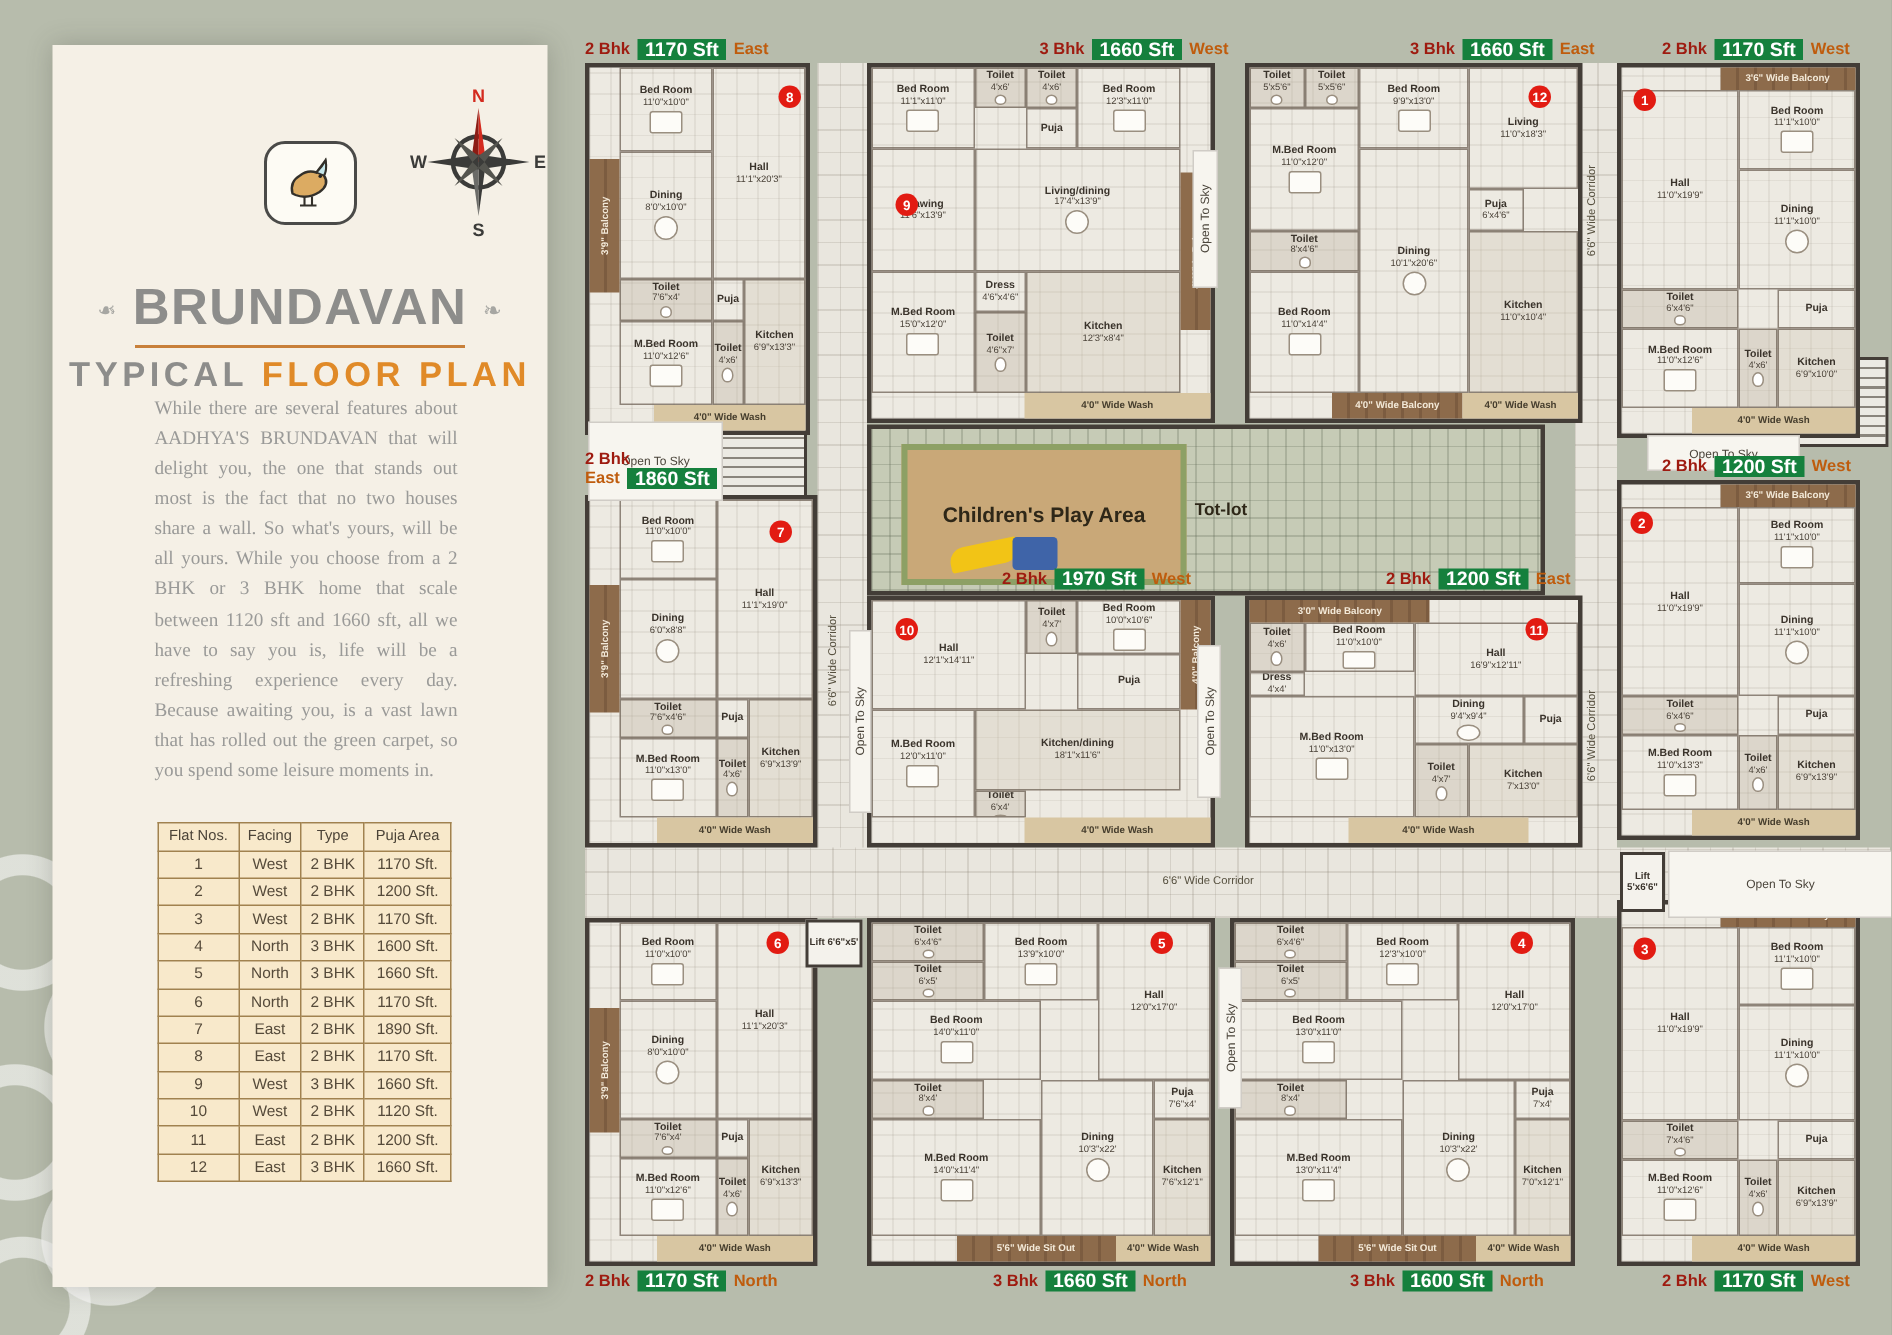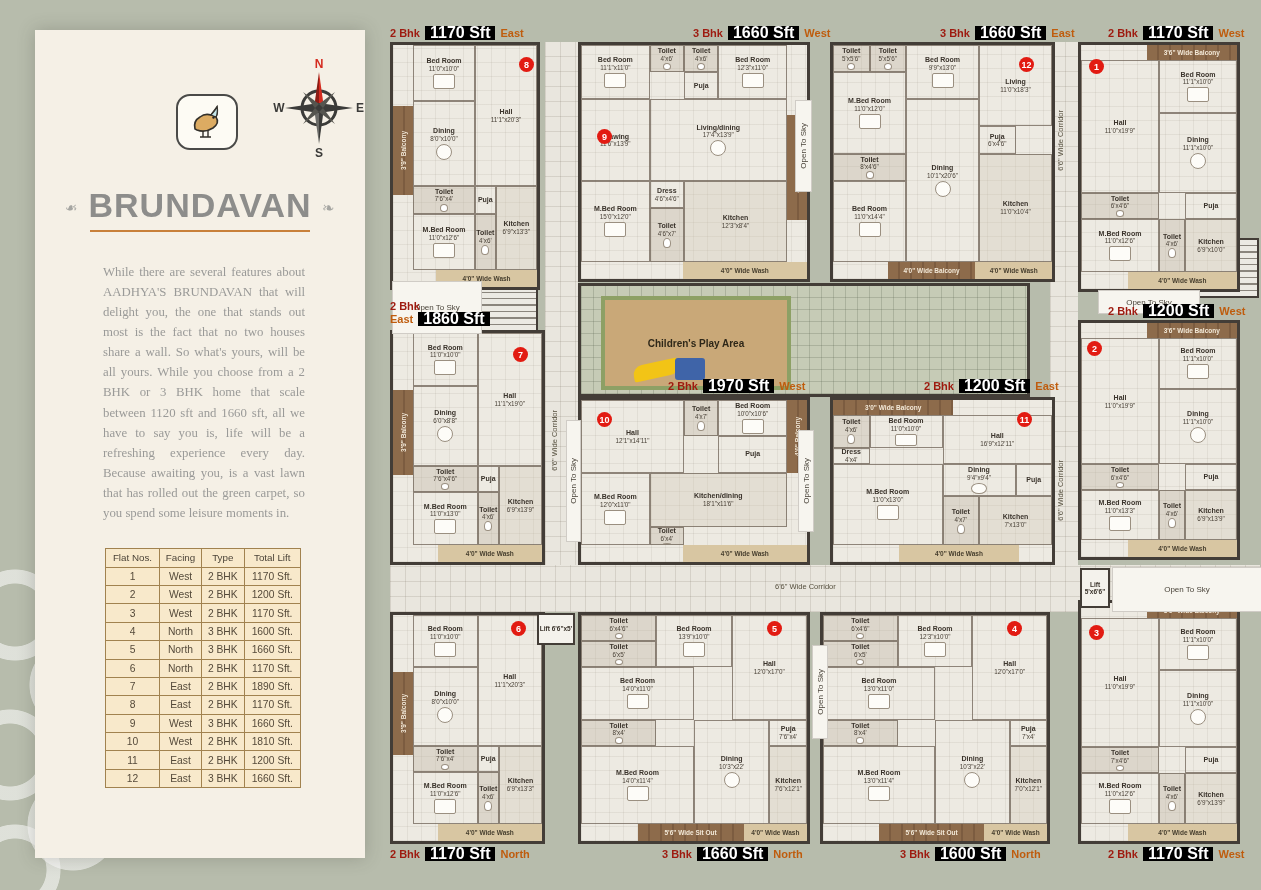--- a/index.html
+++ b/index.html
@@ -59,31 +59,31 @@
   .strip.tan{background:#d8c6a2;color:#453d2d;}
   .strip span{font-size:6.5px;font-weight:bold;white-space:nowrap;}
   .strip.vert span{writing-mode:vertical-rl;transform:rotate(180deg);}
   .badge{position:absolute;width:15px;height:15px;border-radius:50%;background:#e21b12;color:#fff;
          font-size:9px;font-weight:bold;display:flex;align-items:center;justify-content:center;z-index:4;}
   .unit-label{position:absolute;display:flex;gap:5px;align-items:center;font-weight:bold;font-size:11px;
          white-space:nowrap;z-index:5;}
   .unit-label.two{flex-direction:column;align-items:flex-start;gap:0;}
   .unit-label.two .l2{display:flex;gap:5px;align-items:center;}
   .ul-bhk{color:#9e1b10;}
-  .ul-sft{background:#000000;color:#fff;padding:0 5px;font-size:16px;line-height:14px;}
+  .ul-sft{background:#15803d;color:#fff;padding:0 5px;font-size:13px;line-height:14px;}
   .ul-facing{color:#bf5c0d;}
   
   .court{position:absolute;left:578px;top:283px;width:452px;height:114px;border:3px solid #433d37;
      box-sizing:border-box;background:#c6cbb6;
      background-image:repeating-linear-gradient(0deg,rgba(90,100,80,.25) 0 1px,transparent 1px 12px),
                       repeating-linear-gradient(90deg,rgba(90,100,80,.25) 0 1px,transparent 1px 12px);
      z-index:1;}
   .play{position:absolute;left:20px;top:10px;width:182px;height:86px;background:#c9a878;
         border:4px solid #8da065;display:flex;align-items:center;justify-content:center;}
-  .play .lbl{font-size:10px;font-weight:bold;color:#2e2718;z-index:2;}
+  .play .lbl{font-size:14px;font-weight:bold;color:#2e2718;z-index:2;}
   .slide{position:absolute;left:28px;bottom:8px;width:46px;height:16px;background:#f2c416;
          border-radius:10px 2px 10px 2px;transform:rotate(-12deg);}
   .playbox{position:absolute;left:70px;bottom:6px;width:30px;height:22px;background:#3f64a8;border-radius:3px;}
   .totlot{position:absolute;left:202px;top:0;width:62px;height:100%;display:flex;align-items:center;
           justify-content:center;font-size:11.5px;font-weight:bold;color:#2e2718;}
   .garden{position:absolute;left:264px;top:8px;width:176px;height:90px;background:#86a64c;
           border:6px solid #47622c;box-sizing:border-box;display:flex;align-items:center;justify-content:center;}
   .garden .lbl{font-size:12px;font-weight:bold;color:#1e2c12;}
   .garden::before{content:"";position:absolute;width:150px;height:8px;background:
       repeating-linear-gradient(90deg,#c3c8b0 0 8px,transparent 8px 14px);opacity:.8;}
@@ -131,28 +131,31 @@
         <path d="M80 50 L46 45 L46 55 Z" fill="#3b3b39"></path>
         <path d="M30 34 L46 46 L42 50 Z M62 34 L46 46 L50 50 Z M30 66 L46 54 L42 50 Z M62 66 L46 54 L50 50 Z" fill="#55554f"></path>
         <text x="46" y="10" text-anchor="middle" font-size="12" font-weight="bold" fill="#d42b1f" font-family="Liberation Sans, sans-serif">N</text>
         <text x="46" y="99" text-anchor="middle" font-size="12" font-weight="bold" fill="#3b3b39" font-family="Liberation Sans, sans-serif">S</text>
         <text x="6" y="54" text-anchor="middle" font-size="12" font-weight="bold" fill="#3b3b39" font-family="Liberation Sans, sans-serif">W</text>
         <text x="87" y="54" text-anchor="middle" font-size="12" font-weight="bold" fill="#3b3b39" font-family="Liberation Sans, sans-serif">E</text>
       </svg>
     </div>
     <div class="brand-main"><span class="flourish flip">❧</span> <span>BRUNDAVAN</span> <span class="flourish">❧</span></div>
     <div class="brand-rule"></div>
+    <div class="subtitle">
+      <span class="st1">TYPICAL </span><span class="st2">FLOOR PLAN</span>
+    </div>
     <div class="blurb">While there are several features about AADHYA'S BRUNDAVAN that will delight you, the one that stands out most is the fact that no two houses share a wall. So what's yours, will be all yours. While you choose from a 2 BHK or 3 BHK home that scale between 1120 sft and 1660 sft, all we have to say you is, life will be a refreshing experience every day. Because awaiting you, is a vast lawn that has rolled out the green carpet, so you spend some leisure moments in.</div>
     <table class="area">
       <thead>
           <tr id="area-head">
             <th>Flat Nos.</th>
             <th>Facing</th>
             <th>Type</th>
-            <th>Total Lift</th>
+            <th>Puja Area</th>
           </tr>
         </thead>
       <tbody id="area-body">
           <tr>
             <td>1</td>
             <td>West</td>
             <td>2 BHK</td>
             <td>1170 Sft.</td>
           </tr>
           <tr>
@@ -200,21 +203,21 @@
           <tr>
             <td>9</td>
             <td>West</td>
             <td>3 BHK</td>
             <td>1660 Sft.</td>
           </tr>
           <tr>
             <td>10</td>
             <td>West</td>
             <td>2 BHK</td>
-            <td>1810 Sft.</td>
+            <td>1120 Sft.</td>
           </tr>
           <tr>
             <td>11</td>
             <td>East</td>
             <td>2 BHK</td>
             <td>1200 Sft.</td>
           </tr>
           <tr>
             <td>12</td>
             <td>East</td>
@@ -230,20 +233,21 @@
     <div class="corridor" style="left:545px;top:42px;width:33px;height:570px;"></div>
     <div class="corridor" style="left:1050px;top:42px;width:28px;height:570px;"></div>
     <div class="corridor" style="left:390px;top:565px;width:870px;height:47px;"></div>
 
     <div class="court">
       <div class="play">
         <div class="slide"></div>
         <div class="playbox"></div>
         <div class="lbl">Children's Play Area</div>
       </div>
+      <div class="totlot">Tot-lot</div>
     </div>
 
     <div class="ots" style="left:392px;top:281px;width:88px;height:51px;">Open To Sky</div>
     <div class="ots" style="left:1098px;top:290px;width:100px;height:22px;">Open To Sky</div>
     <div class="ots" style="left:1112px;top:567px;width:148px;height:43px;">Open To Sky</div>
     <div class="ots vert" style="left:795px;top:100px;width:15px;height:90px;">
         <div>Open To Sky</div>
       </div>
     <div class="ots vert" style="left:798px;top:430px;width:14px;height:100px;">
         <div>Open To Sky</div>

